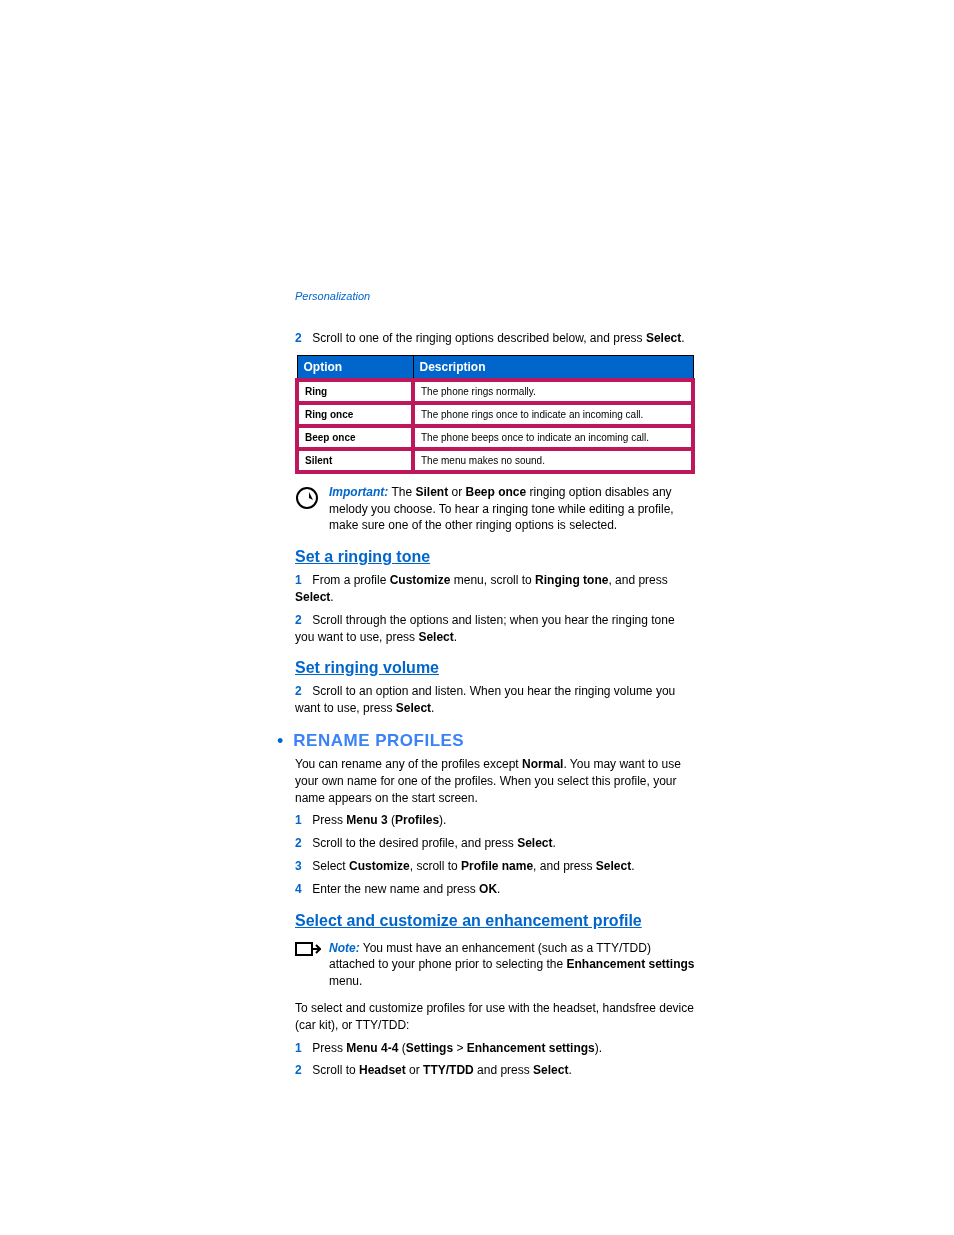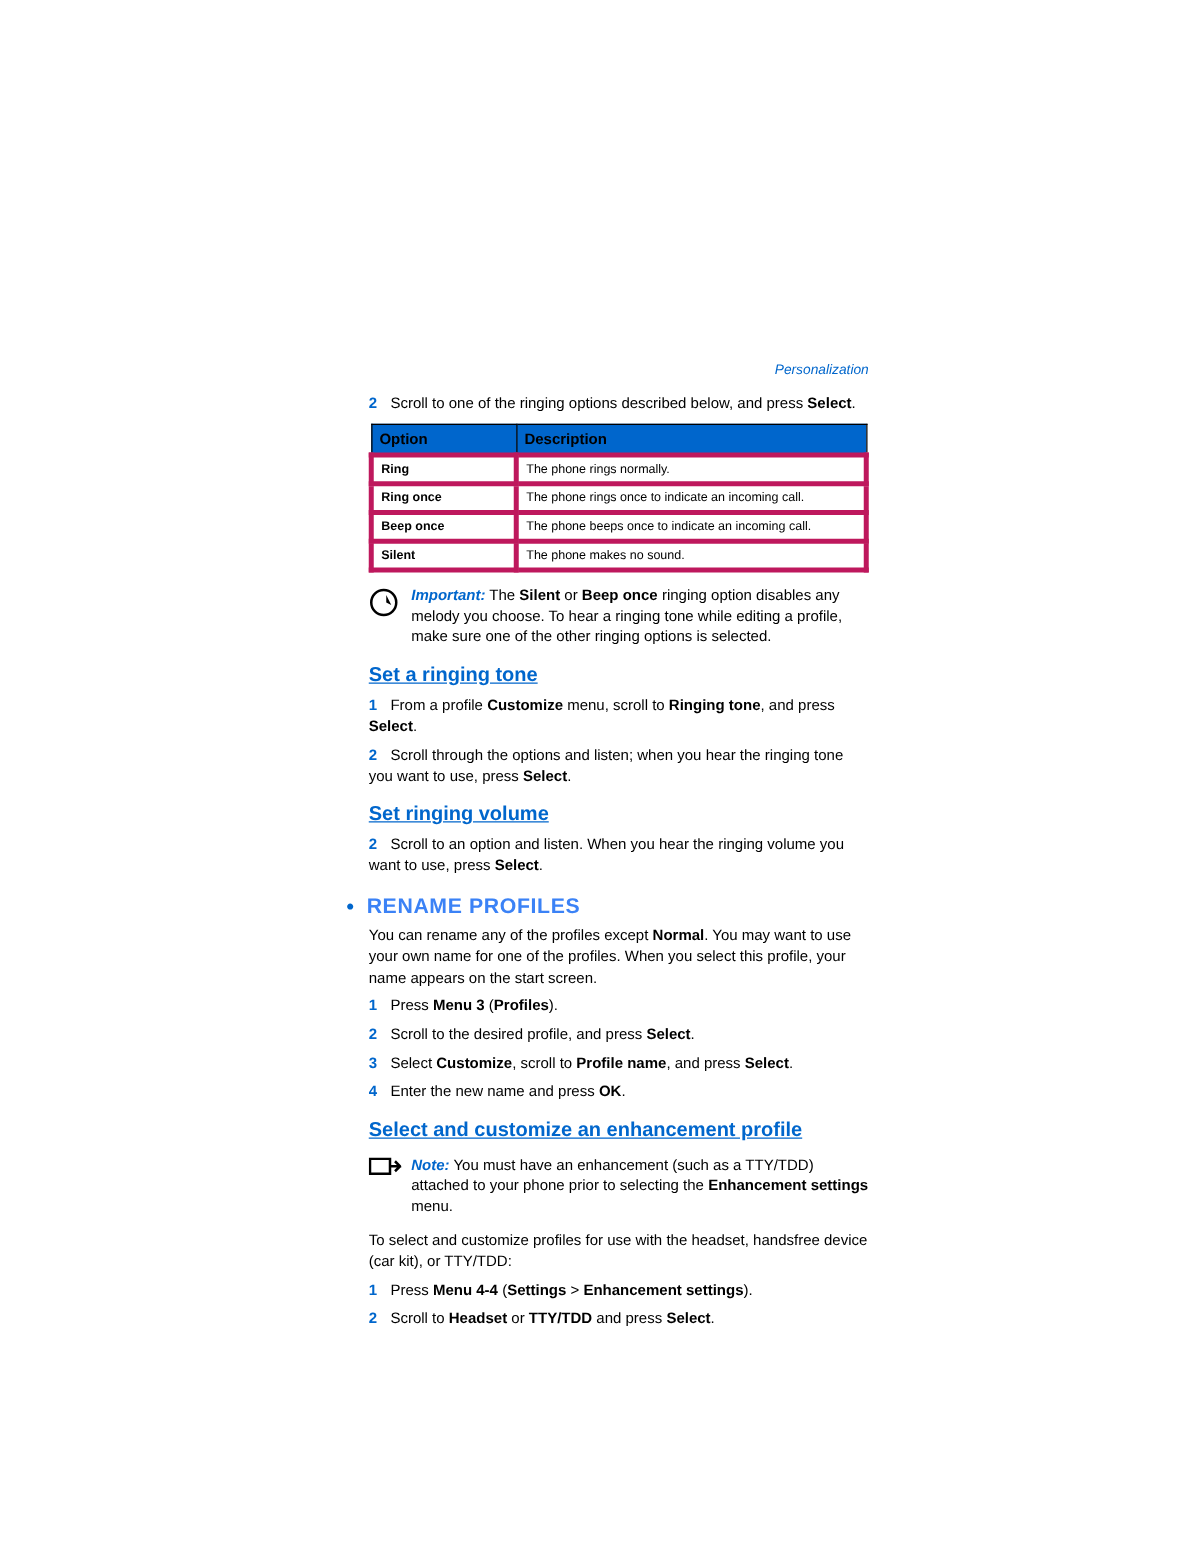--- a/index.html
+++ b/index.html
@@ -13,45 +13,45 @@
     height: 1235px;
     position: relative;
   }
   .page {
     position: absolute;
     left: 295px;
     top: 290px;
     width: 400px;
   }
   .header-link {
-    text-align: right;
+    text-align: left;
     color: #0066cc;
     font-style: italic;
     font-size: 11px;
-    margin-bottom: 12px;
+    margin-bottom: 28px;
   }
   .num-line {
     margin: 6px 0;
     line-height: 1.4;
   }
   .num {
     color: #0066cc;
     font-weight: bold;
     display: inline-block;
     width: 14px;
   }
   .bold { font-weight: bold; }
   table.opts {
     border-collapse: collapse;
     width: 100%;
     margin: 8px 0 10px 0;
   }
   table.opts th {
     background: #0066cc;
-    color: #000000;
+    color: #ffffff;
     text-align: left;
     font-weight: bold;
     padding: 4px 6px;
     border: 1px solid #000;
     font-size: 12px;
   }
   table.opts td {
     border: 4px solid #be185d;
     padding: 4px 6px;
     font-size: 10px;
@@ -134,21 +134,21 @@
       <tr>
           <td class="opt">Ring once</td>
           <td>The phone rings once to indicate an incoming call.</td>
         </tr>
       <tr>
           <td class="opt">Beep once</td>
           <td>The phone beeps once to indicate an incoming call.</td>
         </tr>
       <tr>
           <td class="opt">Silent</td>
-          <td>The phone makes no sound.</td>
+          <td>The menu makes no sound.</td>
         </tr>
     </tbody>
   </table>
 
   <div class="callout">
     <div class="icon">
       <svg width="24" height="24" viewBox="0 0 24 24">
           <circle cx="12" cy="12" r="10" fill="none" stroke="#000" stroke-width="2"></circle>
           <path d="M14 6 L18 14 L14 12 Z" fill="#000"></path>
         </svg>

